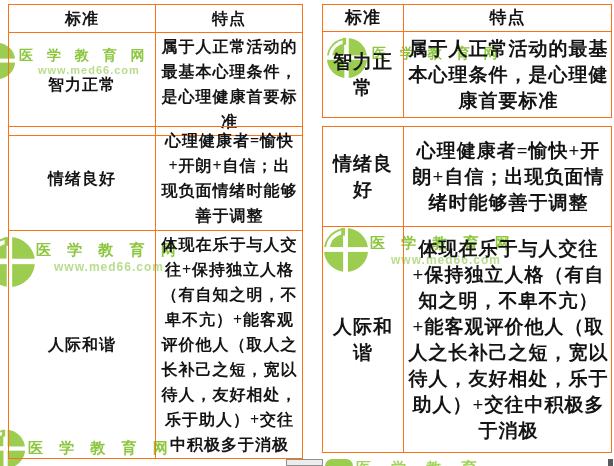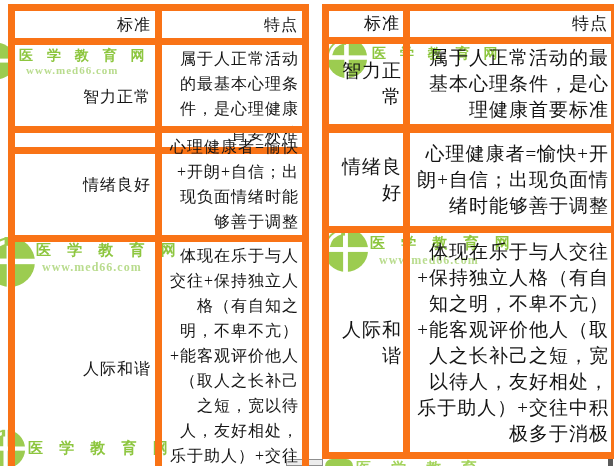--- a/index.html
+++ b/index.html
@@ -14,24 +14,24 @@
 
   
   table {
     position:absolute;
     border-collapse:collapse;
     table-layout:fixed;
     background:transparent;
     z-index:2;
   }
   td, th {
-    border:7px solid #f97316;
+    border:1px solid #f97316;
     color:#141414;
-    font-weight:normal;
-    text-align:right;
+    font-weight:bold;
+    text-align:center;
     overflow:hidden;
   }
 
   
   .tblA { left:8px; width:294px; font-size:16px; line-height:25px; letter-spacing:1px; }
   .tblA1 { top:4px; }
   .tblA2 { top:126px; }
   .tblA th { height:26px; padding:1px 4px; vertical-align:middle; }
   .tblA td.label { vertical-align:middle; padding:1px 4px; }
   .tblA td.detail { vertical-align:top; padding:1px 3px 1px 4px; }
@@ -55,25 +55,26 @@
   .wm-logo { position:absolute; }
   .wm-brand {
     position:absolute;
     font-family:"Liberation Sans", sans-serif;
     font-weight:bold;
     color:#8dc63f;
     white-space:nowrap;
   }
   .wm-url {
     position:absolute;
-    font-family:Liberation Serif, serif;
+    font-family:Liberation Sans, sans-serif;
     font-weight:bold;
     color:#b9dc8e;
     letter-spacing:1px;
     white-space:nowrap;
+    margin-left:12px;
   }
 
   
   .frag { position:absolute; z-index:1; }
   .frag-cell  { left:286px; top:459px; width:37px; height:7px; background:#ececec; border:1px solid #8f8f8f; }
   .frag-logo  { left:325px; top:459px; width:28px; height:7px; background:#9ccc50; border-radius:14px 14px 0 0; }
   .frag-text  { left:356px; top:459px; width:146px; height:7px; overflow:hidden;
                 font-family:"Liberation Sans", sans-serif; font-weight:bold; font-size:15px;
                 letter-spacing:8px; color:#a5d45e; filter:blur(0.7px); }
   .frag-right { left:608px; top:459px; width:5px; height:7px; background:#5a5a5a; }

